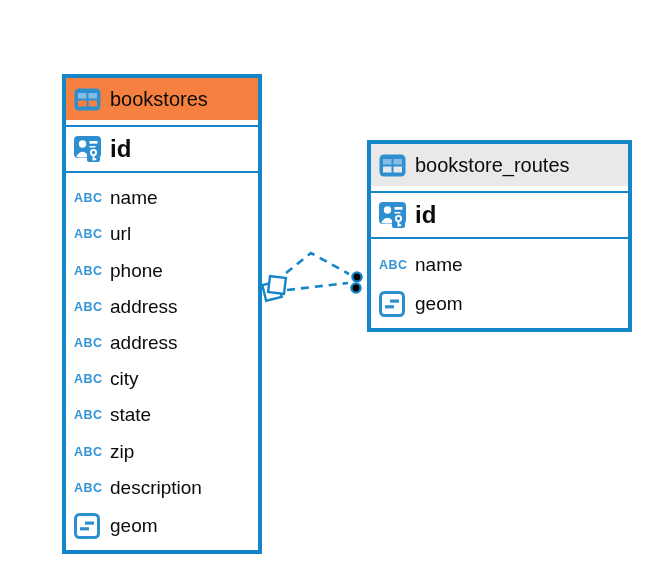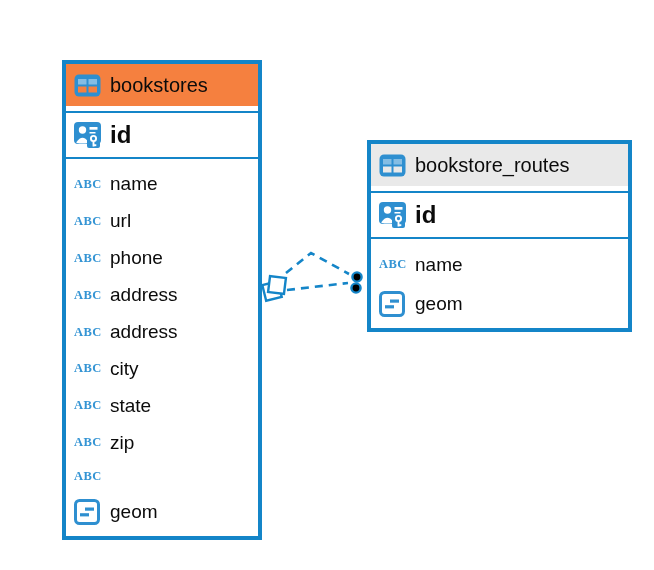--- a/index.html
+++ b/index.html
@@ -17,21 +17,21 @@
     color:#0b0b0b;
   }
   .canvas{position:absolute;inset:0;}
   .table-card{
     position:absolute;
     background:#fff;
     border:4px solid var(--blue);
     display:flex;
     flex-direction:column;
   }
-  #left-table{left:62px;top:60px;width:200px;height:480px;}
+  #left-table{left:62px;top:74px;width:200px;height:480px;}
   #right-table{left:367px;top:140px;width:265px;height:192px;}
   .tbl-header{
     height:42px;
     flex:0 0 42px;
     display:flex;
     align-items:center;
     gap:8px;
     padding:0 8px;
     font-size:20px;
   }
@@ -62,21 +62,21 @@
     align-items:center;
     gap:8px;
     padding:0 8px;
     font-size:19px;
   }
   .abc{
     color:var(--abc-blue);
     font-weight:800;
     font-size:12.5px;
     letter-spacing:.5px;
-    font-family:Liberation Serif, serif;
+    font-family:Liberation Sans, sans-serif;
     flex:0 0 auto;
     width:28px;
   }
   .icon-holder{flex:0 0 auto;display:flex;align-items:center;width:28px;}
   .overlay{position:absolute;left:0;top:0;pointer-events:none;}
 </style>
 </head>
 <body>
 
 <div class="canvas">
@@ -140,20 +140,21 @@
         <div class="col-row">
           <span class="abc">ABC</span>
           <span>state</span>
         </div>
         <div class="col-row">
           <span class="abc">ABC</span>
           <span>zip</span>
         </div>
         <div class="col-row">
           <span class="abc">ABC</span>
+          <span>description</span>
         </div>
         <div class="col-row">
           <span class="icon-holder">
             <svg width="26" height="26" viewBox="0 0 26 26">
               <rect x="1.5" y="1.5" width="23" height="23" rx="4" fill="none" stroke="#2e8fd0" stroke-width="3"></rect>
               <rect x="11" y="8.5" width="9" height="3.2" fill="#2e8fd0"></rect>
               <rect x="6" y="14.2" width="9" height="3.2" fill="#2e8fd0"></rect>
             </svg>
           </span>
           <span>geom</span>

